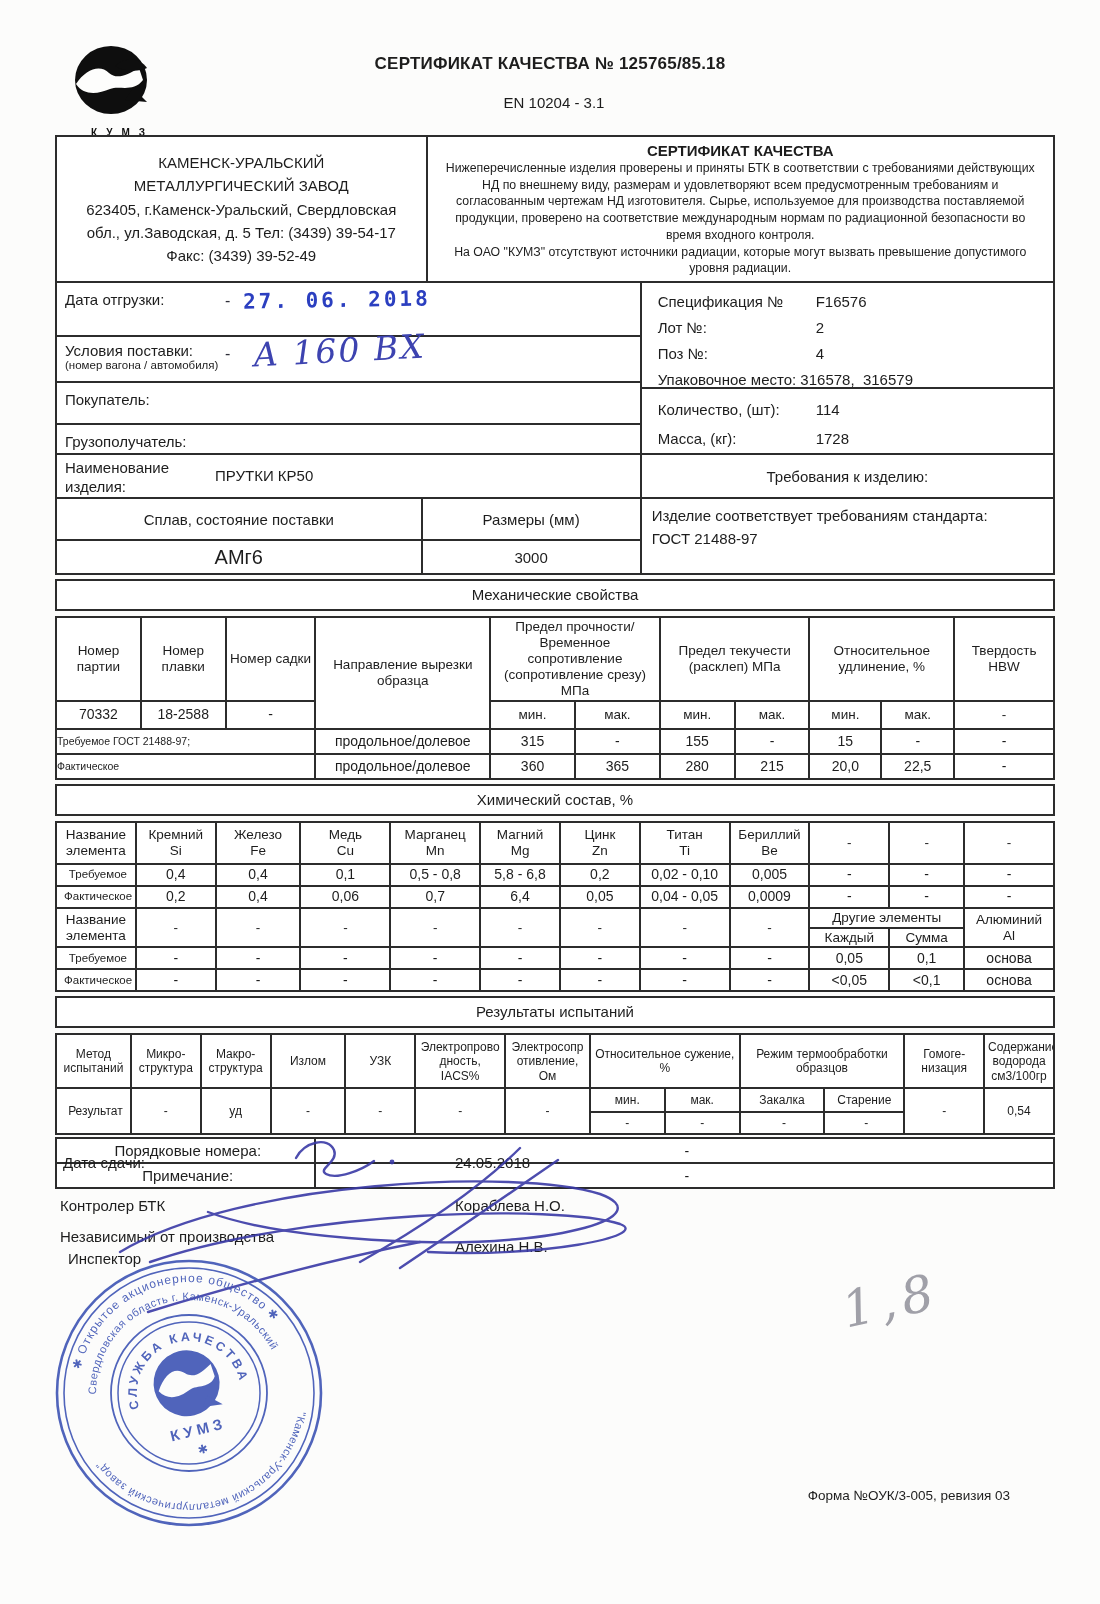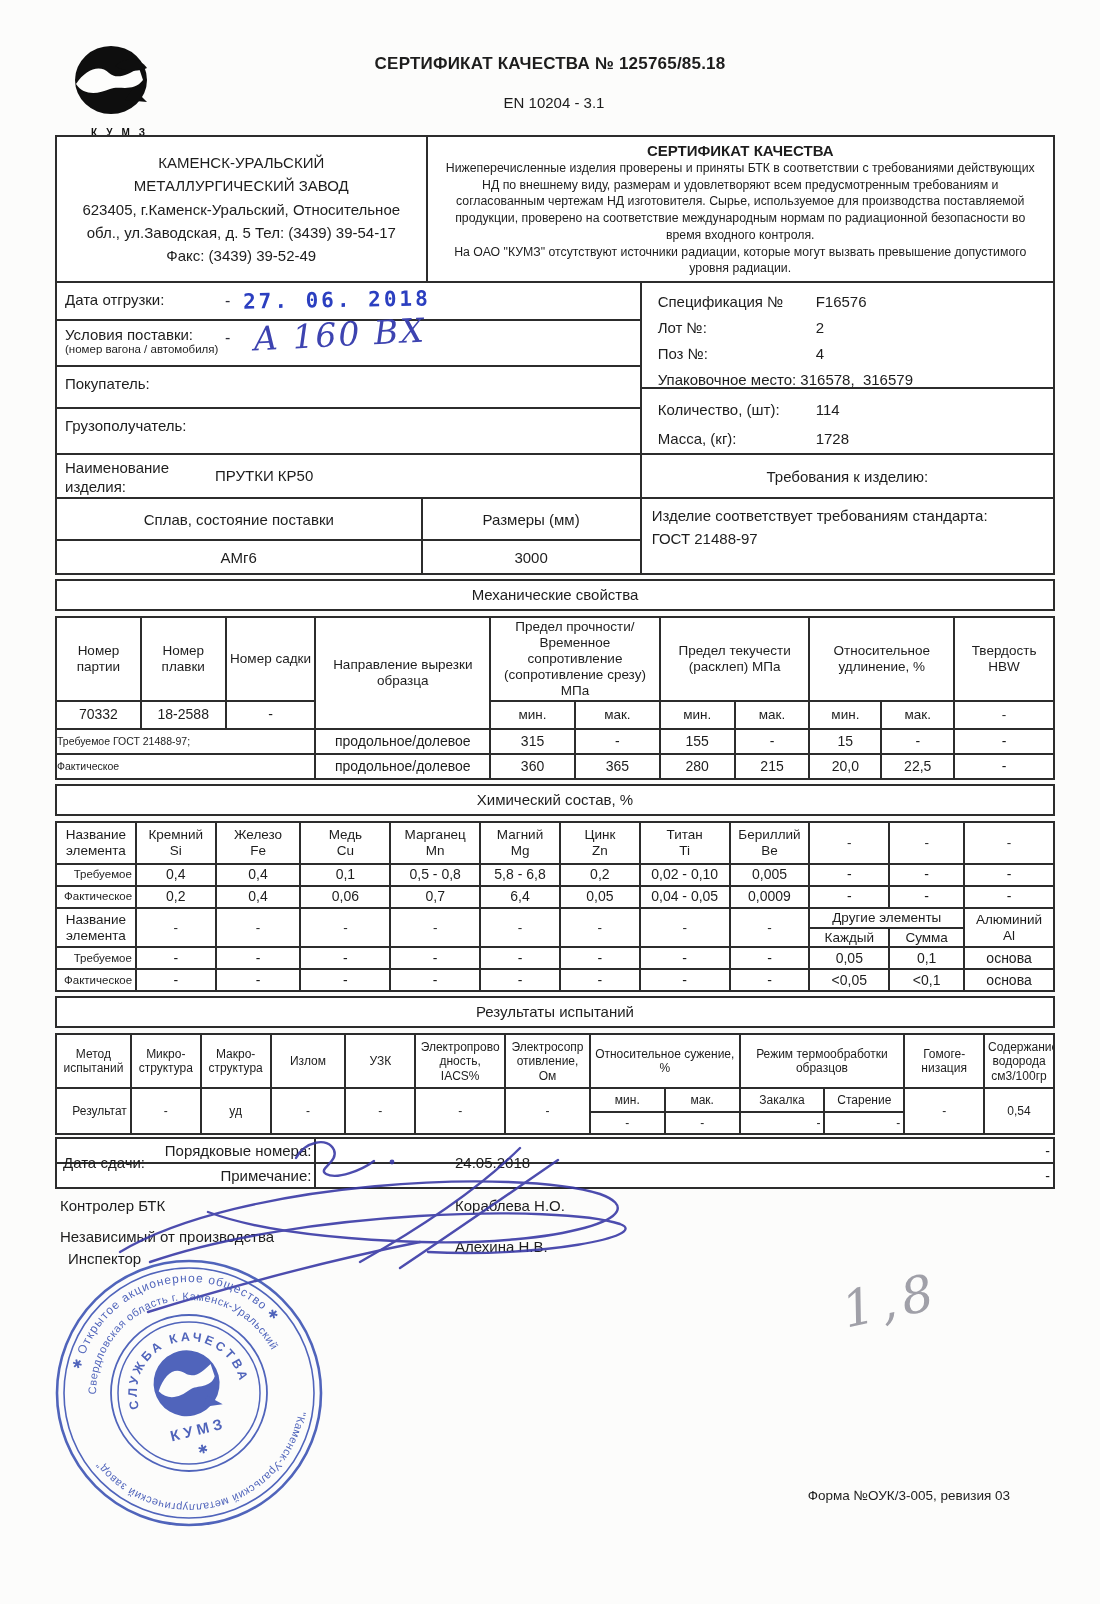--- a/index.html
+++ b/index.html
@@ -38,21 +38,21 @@
   .qty-lab{width:158px;flex-shrink:0}
   .name-lab{position:absolute;left:8px;top:4px;font-size:15px;line-height:1.25}
   .name-val{position:absolute;left:158px;top:12px;font-size:15px}
   .std-cell{padding:6px 10px;font-size:15px;line-height:1.5;text-align:left}
   .section-title{border:2px solid #2c2c2c;background:#fff;text-align:center;font-size:15px;
                  padding:5px 0 6px;margin:4px 0 5px;box-sizing:border-box}
   
   table{border-collapse:collapse;width:100%;table-layout:fixed;background:#fff}
   td{border:2px solid #2c2c2c;text-align:center;vertical-align:middle;font-size:13.5px;
      padding:1px 3px;line-height:1.18;overflow:hidden}
-  td.lab{text-align:right;padding-left:7px}
+  td.lab{text-align:center;padding-left:7px}
   td.small{font-size:10.5px;text-align:left;padding-left:0}
   td.val{font-size:14px}
   .brk{overflow-wrap:anywhere}
   .t12 td{font-size:12px}
   
   .sig-text{position:absolute;font-size:15px}
   .pencil{position:absolute;left:842px;top:1272px;font-family:"DejaVu Serif",serif;font-style:italic;
           font-size:50px;color:#90909a;transform:rotate(-12deg);letter-spacing:6px;opacity:.85}
   .form-note{position:absolute;right:90px;top:1488px;font-size:13.5px}
   .sig-svg{position:absolute;left:80px;top:1118px;pointer-events:none}
@@ -75,34 +75,34 @@
   <div class="doc-title">СЕРТИФИКАТ КАЧЕСТВА № 125765/85.18</div>
   <div class="doc-standard">EN 10204 - 3.1</div>
 
   <div class="main">
     <div class="box">
 
       <div class="split" style="min-height:122px">
         <div class="pane mfr-cell" style="width:37%">
           <div>КАМЕНСК-УРАЛЬСКИЙ</div>
           <div>МЕТАЛЛУРГИЧЕСКИЙ ЗАВОД</div>
-          <div>623405, г.Каменск-Уральский, Относительное</div>
+          <div>623405, г.Каменск-Уральский, Свердловская</div>
           <div>обл., ул.Заводская, д. 5 Тел: (3439) 39-54-17</div>
           <div>Факс: (3439) 39-52-49</div>
         </div>
         <div class="pane bl cert-cell" style="width:63%">
           <div class="cert-title">СЕРТИФИКАТ КАЧЕСТВА</div>
           <div class="cert-body">Нижеперечисленные изделия проверены и приняты БТК в соответствии с требованиями действующих НД по внешнему виду, размерам и удовлетворяют всем предусмотренным требованиям и согласованным чертежам НД изготовителя. Сырье, используемое для производства поставляемой продукции, проверено на соответствие международным нормам по радиационной безопасности во время входного контроля.</div>
           <div class="cert-body">На ОАО "КУМЗ" отсутствуют источники радиации, которые могут вызвать превышение допустимого уровня радиации.</div>
         </div>
       </div>
 
       <div class="split bt" style="height:170px">
         <div class="pane" style="width:58.5%">
-          <div class="brow" style="height:36px">
+          <div class="brow" style="height:52px">
             <span class="lbl">Дата отгрузки:</span>
             <span class="dash abs" style="left:168px;top:9px">-</span>
             <span class="hw-date">27. 06. 2018</span>
           </div>
           <div class="brow bt" style="height:46px;padding-top:5px">
             <div class="lbl">Условия поставки:</div>
             <div class="sublbl">(номер вагона / автомобиля)</div>
             <span class="dash abs" style="left:168px;top:8px">-</span>
             <span class="hw-script">А 160 ВХ</span>
           </div>
@@ -155,21 +155,21 @@
         <div class="pane bl center" style="width:41.5%;font-size:15px">Требования к изделию:</div>
       </div>
 
       <div class="split bt" style="height:74px">
         <div class="pane" style="width:58.5%">
           <div class="split" style="height:40px">
             <div class="pane center" style="width:62.4%;font-size:15px">Сплав, состояние поставки</div>
             <div class="pane bl center" style="width:37.6%;font-size:15px">Размеры (мм)</div>
           </div>
           <div class="split bt" style="height:32px">
-            <div class="pane center" style="width:62.4%;font-size:15px">АМг6</div>
+            <div class="pane center" style="width:62.4%;font-size:20px">АМг6</div>
             <div class="pane bl center" style="width:37.6%;font-size:15px">3000</div>
           </div>
         </div>
         <div class="pane bl std-cell" style="width:41.5%">
           <div>Изделие соответствует требованиям стандарта:</div>
           <div>ГОСТ 21488-97</div>
         </div>
       </div>
     </div>
 

